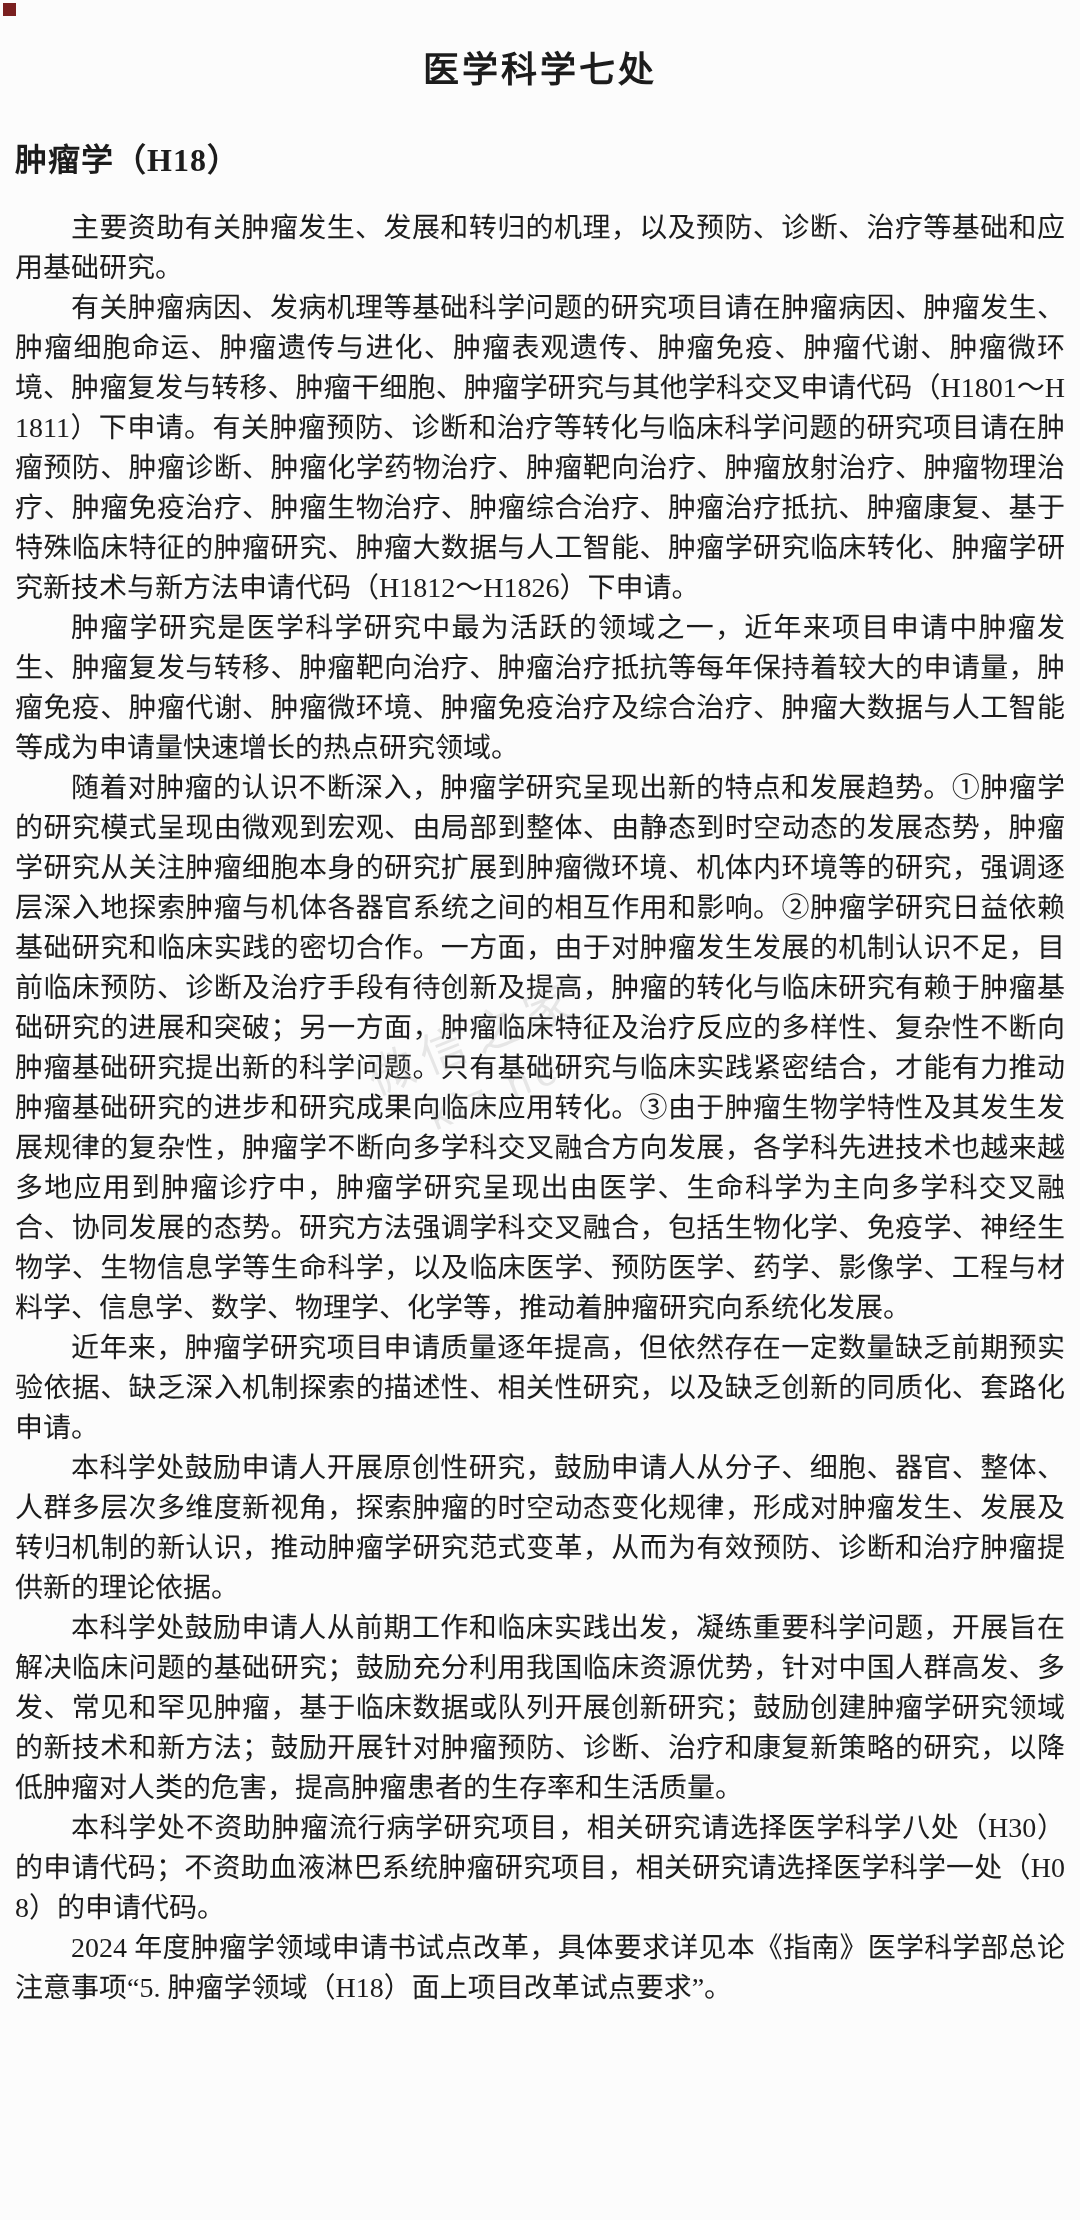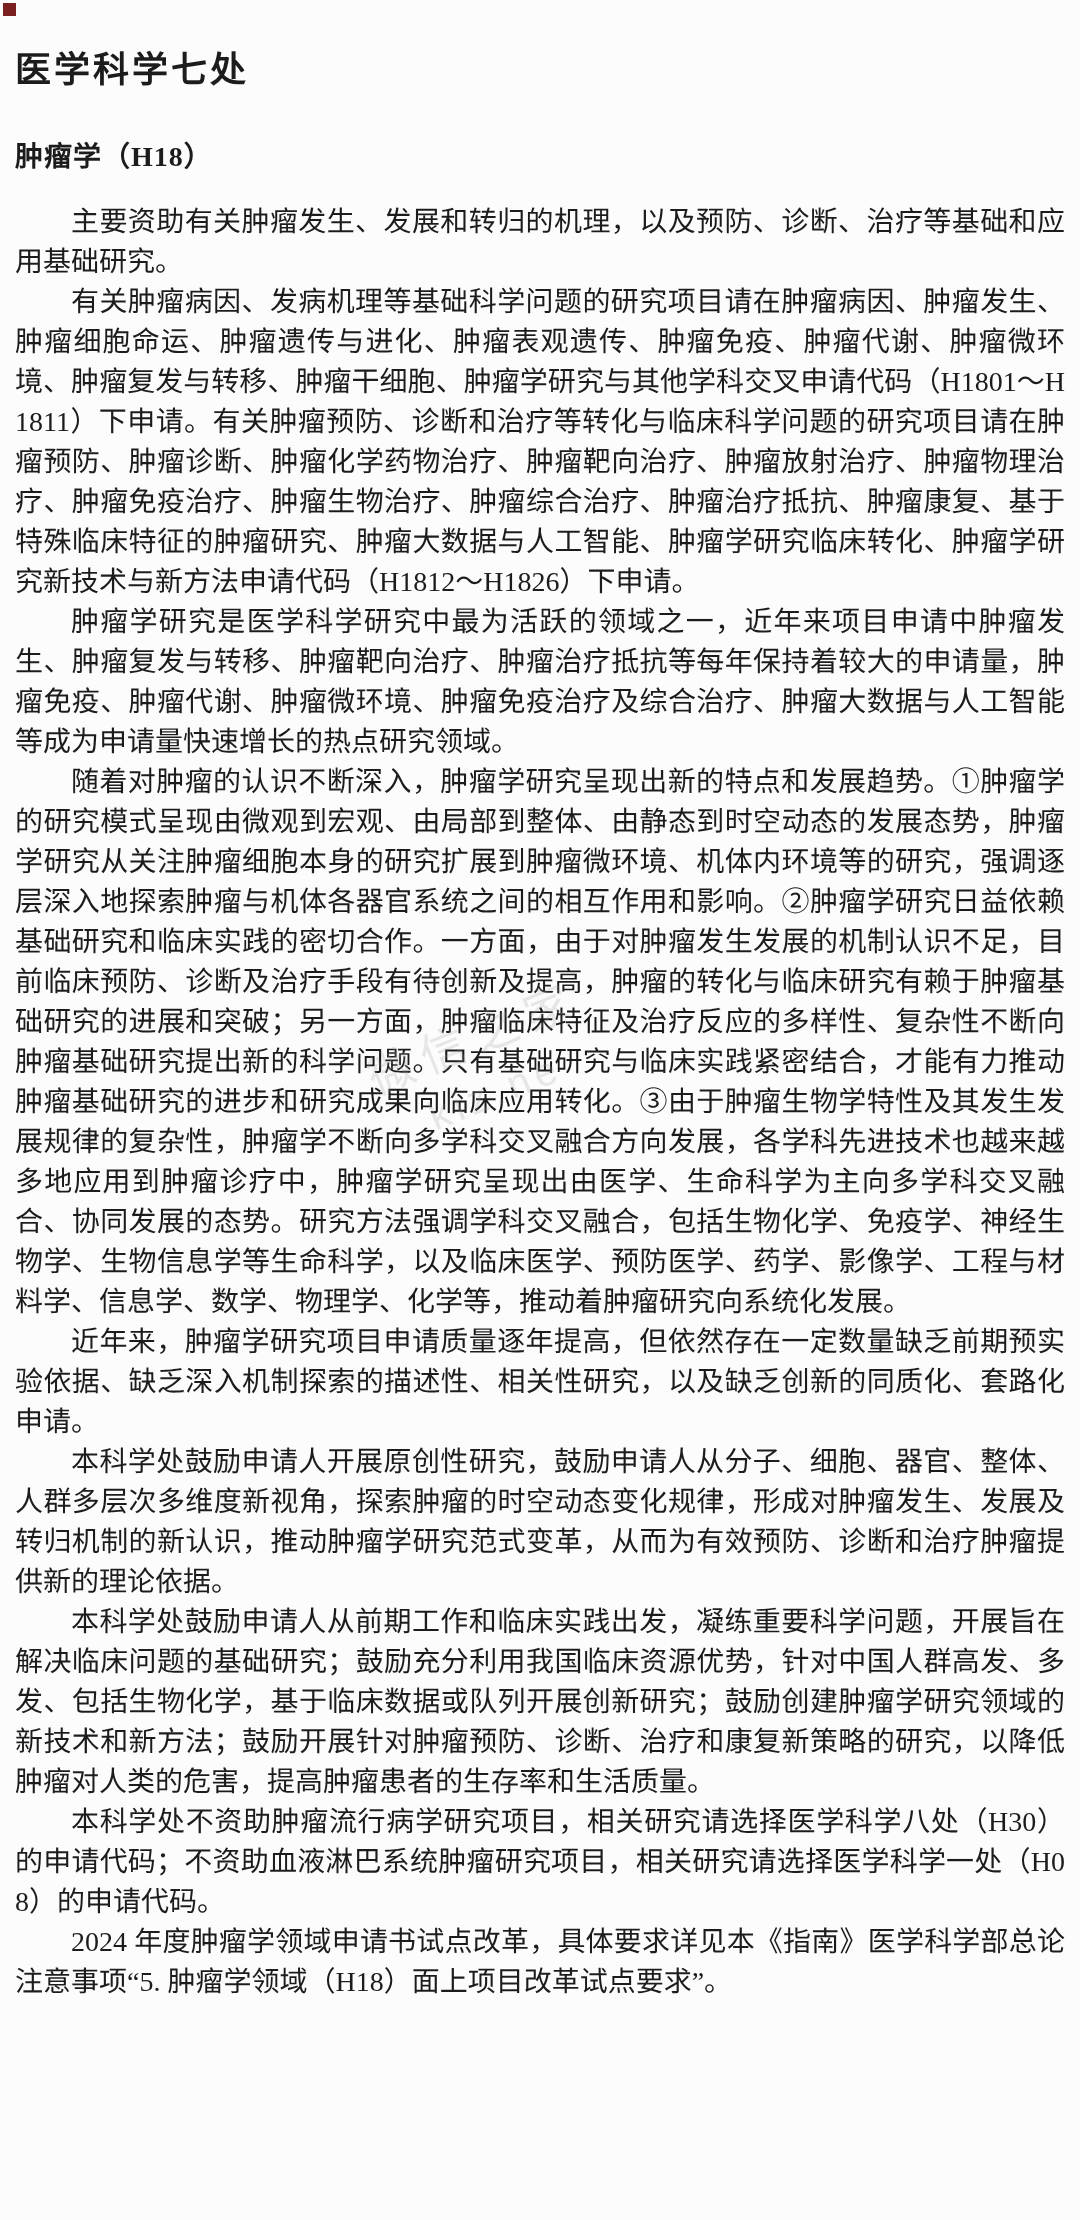--- a/index.html
+++ b/index.html
@@ -22,38 +22,39 @@
   .corner-mark {
     position: absolute;
     top: 3px;
     left: 3px;
     width: 13px;
     height: 13px;
     background: #7a2020;
   }
   .doc-title {
     margin: 16px 0 42px 0;
+    text-align: center;
     font-size: 36px;
     font-weight: bold;
     letter-spacing: 3px;
   }
   .para {
     margin: 0;
     font-size: 28px;
     line-height: 40px;
     text-align: justify;
     text-indent: 2em;
     word-break: break-all;
   }
   .intro {
     margin-bottom: 26px;
   }
   .section-heading {
     margin: 0 0 28px 0;
-    font-size: 28px;
+    font-size: 32px;
     font-weight: bold;
     letter-spacing: 1px;
   }
   .para.bold {
     font-weight: normal;
   }
   .watermark {
     position: absolute;
     top: 1000px;
     left: 370px;
@@ -90,18 +91,18 @@
 
 
   <h2 class="section-heading">肿瘤学（H18）</h2>
 
   <p class="para">主要资助有关肿瘤发生、发展和转归的机理，以及预防、诊断、治疗等基础和应用基础研究。</p>
   <p class="para">有关肿瘤病因、发病机理等基础科学问题的研究项目请在肿瘤病因、肿瘤发生、肿瘤细胞命运、肿瘤遗传与进化、肿瘤表观遗传、肿瘤免疫、肿瘤代谢、肿瘤微环境、肿瘤复发与转移、肿瘤干细胞、肿瘤学研究与其他学科交叉申请代码（H1801～H1811）下申请。有关肿瘤预防、诊断和治疗等转化与临床科学问题的研究项目请在肿瘤预防、肿瘤诊断、肿瘤化学药物治疗、肿瘤靶向治疗、肿瘤放射治疗、肿瘤物理治疗、肿瘤免疫治疗、肿瘤生物治疗、肿瘤综合治疗、肿瘤治疗抵抗、肿瘤康复、基于特殊临床特征的肿瘤研究、肿瘤大数据与人工智能、肿瘤学研究临床转化、肿瘤学研究新技术与新方法申请代码（H1812～H1826）下申请。</p>
   <p class="para">肿瘤学研究是医学科学研究中最为活跃的领域之一，近年来项目申请中肿瘤发生、肿瘤复发与转移、肿瘤靶向治疗、肿瘤治疗抵抗等每年保持着较大的申请量，肿瘤免疫、肿瘤代谢、肿瘤微环境、肿瘤免疫治疗及综合治疗、肿瘤大数据与人工智能等成为申请量快速增长的热点研究领域。</p>
   <p class="para">随着对肿瘤的认识不断深入，肿瘤学研究呈现出新的特点和发展趋势。①肿瘤学的研究模式呈现由微观到宏观、由局部到整体、由静态到时空动态的发展态势，肿瘤学研究从关注肿瘤细胞本身的研究扩展到肿瘤微环境、机体内环境等的研究，强调逐层深入地探索肿瘤与机体各器官系统之间的相互作用和影响。②肿瘤学研究日益依赖基础研究和临床实践的密切合作。一方面，由于对肿瘤发生发展的机制认识不足，目前临床预防、诊断及治疗手段有待创新及提高，肿瘤的转化与临床研究有赖于肿瘤基础研究的进展和突破；另一方面，肿瘤临床特征及治疗反应的多样性、复杂性不断向肿瘤基础研究提出新的科学问题。只有基础研究与临床实践紧密结合，才能有力推动肿瘤基础研究的进步和研究成果向临床应用转化。③由于肿瘤生物学特性及其发生发展规律的复杂性，肿瘤学不断向多学科交叉融合方向发展，各学科先进技术也越来越多地应用到肿瘤诊疗中，肿瘤学研究呈现出由医学、生命科学为主向多学科交叉融合、协同发展的态势。研究方法强调学科交叉融合，包括生物化学、免疫学、神经生物学、生物信息学等生命科学，以及临床医学、预防医学、药学、影像学、工程与材料学、信息学、数学、物理学、化学等，推动着肿瘤研究向系统化发展。</p>
   <p class="para">近年来，肿瘤学研究项目申请质量逐年提高，但依然存在一定数量缺乏前期预实验依据、缺乏深入机制探索的描述性、相关性研究，以及缺乏创新的同质化、套路化申请。</p>
   <p class="para">本科学处鼓励申请人开展原创性研究，鼓励申请人从分子、细胞、器官、整体、人群多层次多维度新视角，探索肿瘤的时空动态变化规律，形成对肿瘤发生、发展及转归机制的新认识，推动肿瘤学研究范式变革，从而为有效预防、诊断和治疗肿瘤提供新的理论依据。</p>
-  <p class="para">本科学处鼓励申请人从前期工作和临床实践出发，凝练重要科学问题，开展旨在解决临床问题的基础研究；鼓励充分利用我国临床资源优势，针对中国人群高发、多发、包括生物化学，基于临床数据或队列开展创新研究；鼓励创建肿瘤学研究领域的新技术和新方法；鼓励开展针对肿瘤预防、诊断、治疗和康复新策略的研究，以降低肿瘤对人类的危害，提高肿瘤患者的生存率和生活质量。</p>
+  <p class="para">本科学处鼓励申请人从前期工作和临床实践出发，凝练重要科学问题，开展旨在解决临床问题的基础研究；鼓励充分利用我国临床资源优势，针对中国人群高发、多发、常见和罕见肿瘤，基于临床数据或队列开展创新研究；鼓励创建肿瘤学研究领域的新技术和新方法；鼓励开展针对肿瘤预防、诊断、治疗和康复新策略的研究，以降低肿瘤对人类的危害，提高肿瘤患者的生存率和生活质量。</p>
 
   <p class="para bold">本科学处不资助肿瘤流行病学研究项目，相关研究请选择医学科学八处（H30）的申请代码；不资助血液淋巴系统肿瘤研究项目，相关研究请选择医学科学一处（H08）的申请代码。</p>
   <p class="para bold">2024 年度肿瘤学领域申请书试点改革，具体要求详见本《指南》医学科学部总论注意事项“5. 肿瘤学领域（H18）面上项目改革试点要求”。</p>
 
 </div>
 
 </body></html>

